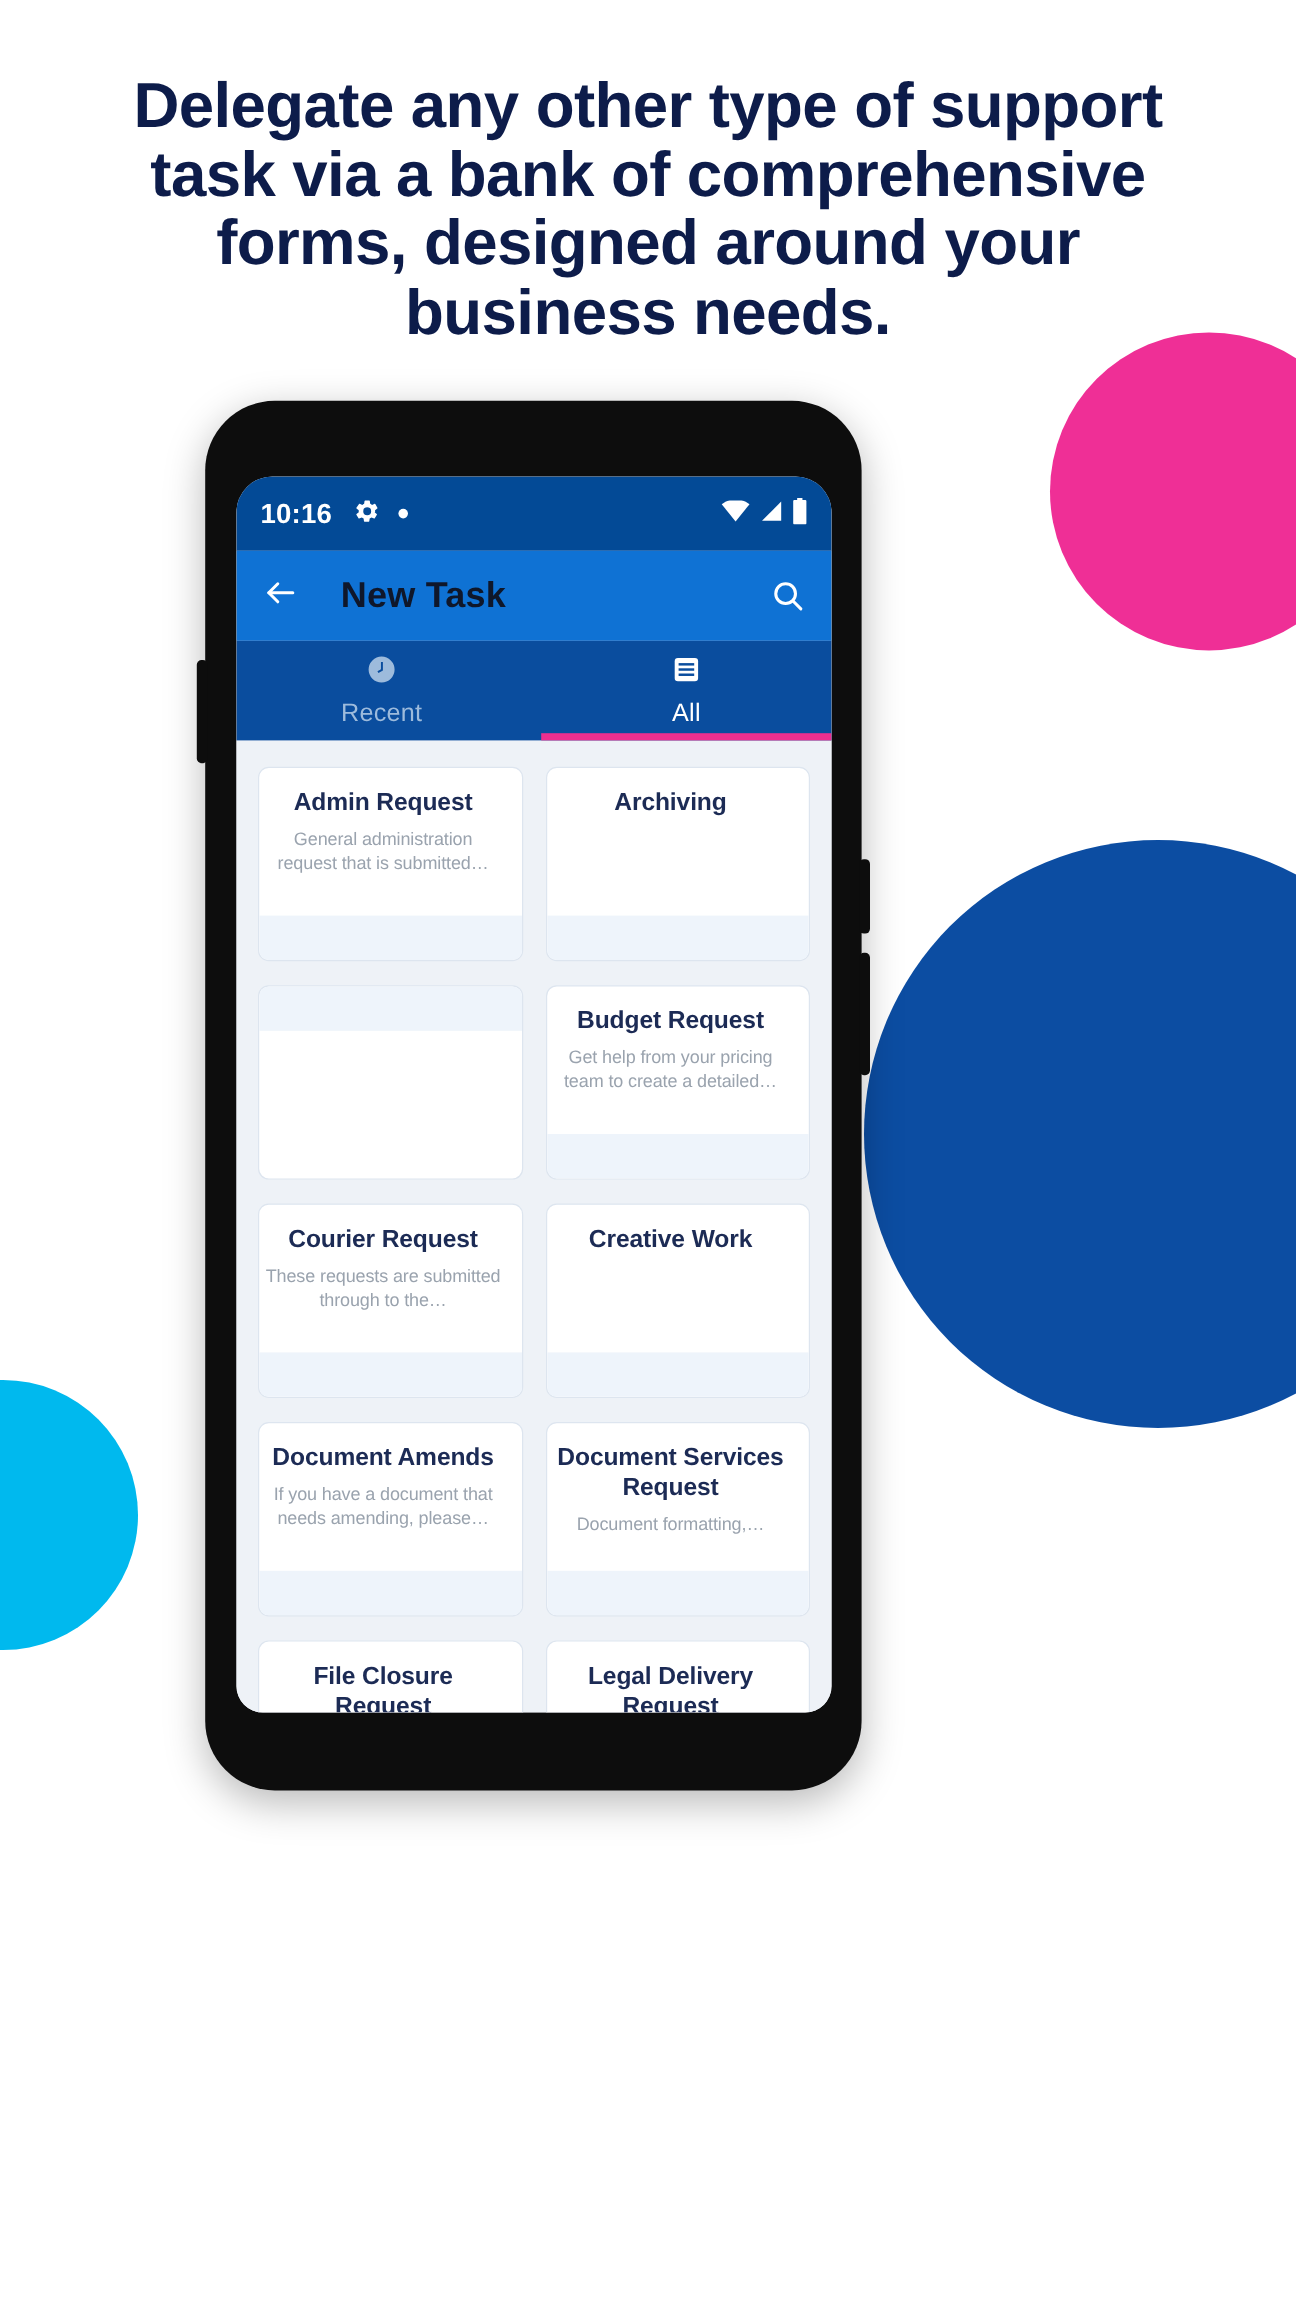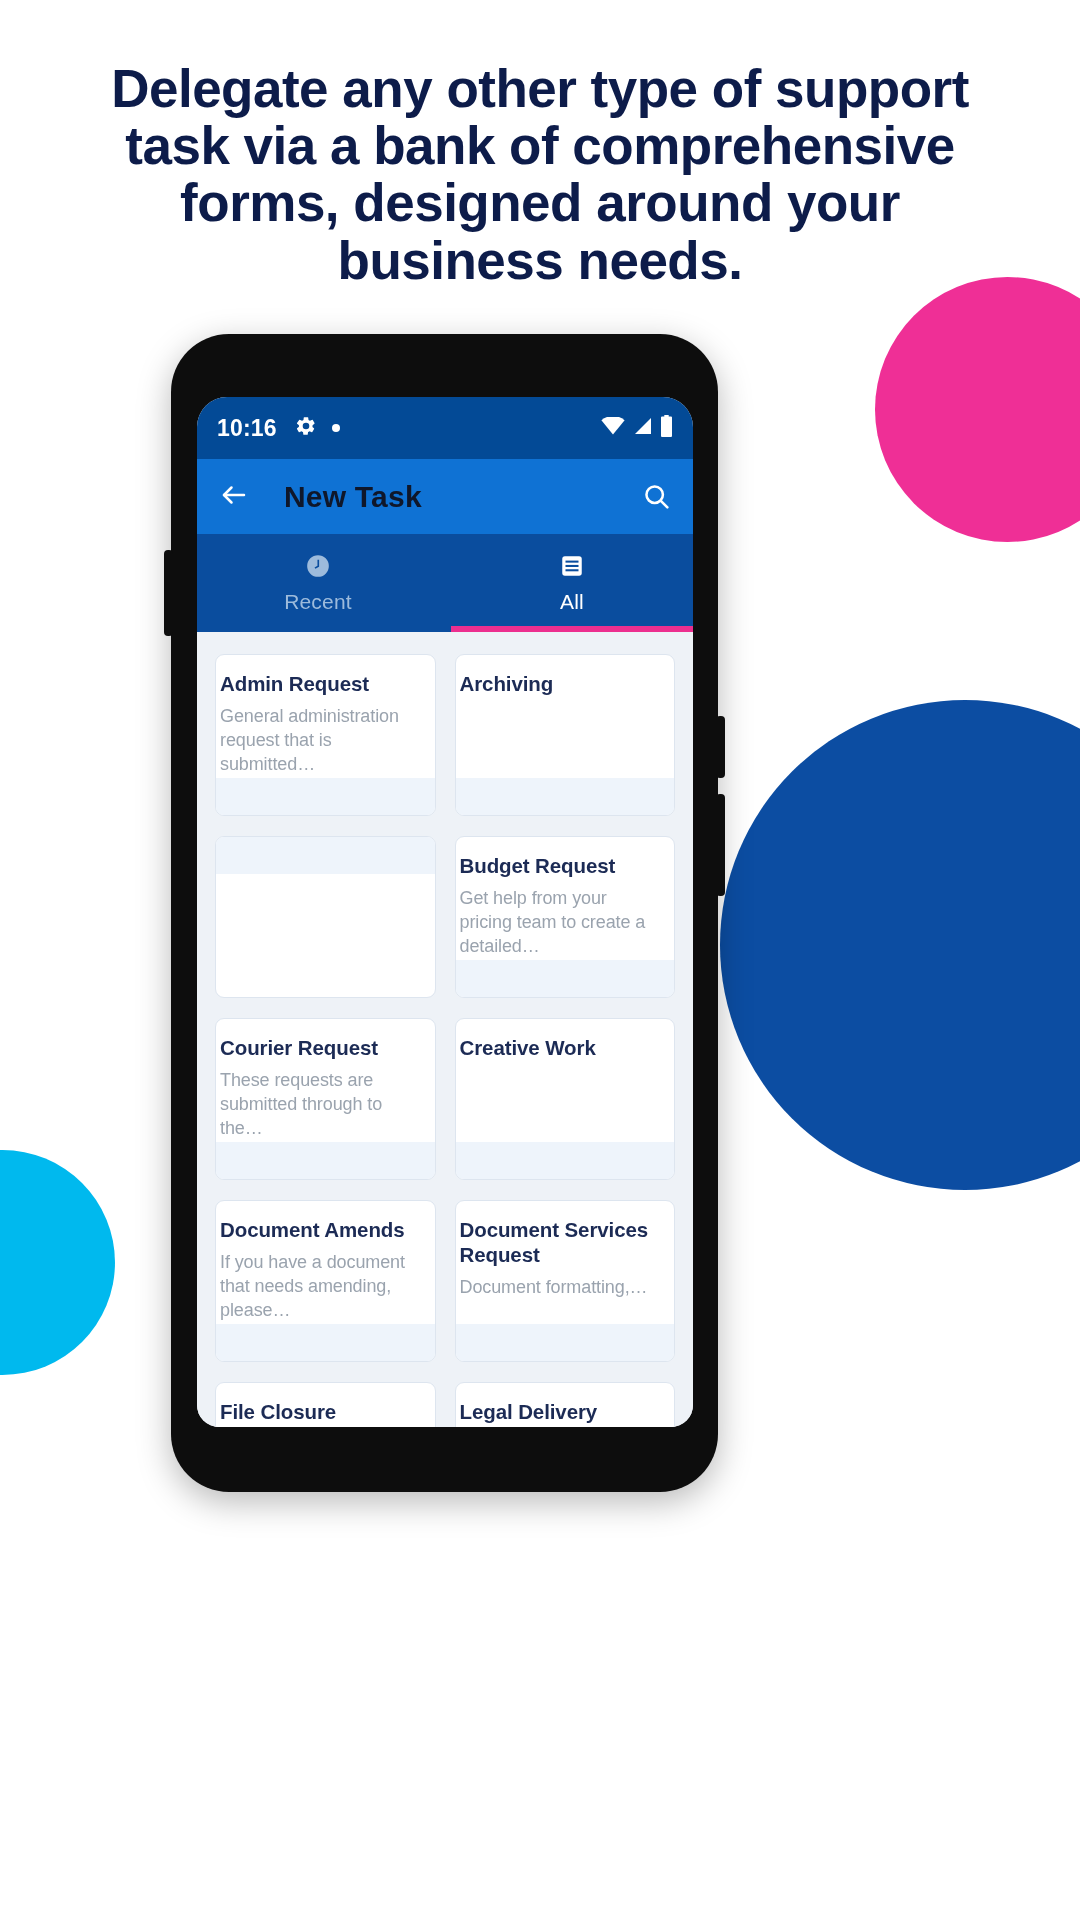--- a/index.html
+++ b/index.html
@@ -39,21 +39,21 @@
   #btn-left  { left:-7px;  top:216px; width:9px;  height:86px; }
   #btn-right1{ right:-7px; top:382px; width:9px;  height:62px; }
   #btn-right2{ right:-7px; top:460px; width:9px;  height:102px; }
 
   #phone-screen {
     position:absolute; left:26px; top:63px;
     width:496px; height:1030px;
     border-radius:30px 30px 22px 22px;
     overflow:hidden;
     background:#eef2f7;
-    display:flex; flex-direction:column;
+    display:flex; flex-direction:column;text-align:center;
   }
 
   
   #status-bar {
     height:62px; background:#034a96;
     display:flex; align-items:center; padding:0 20px;
     color:#ffffff;
     flex:0 0 auto;
   }
   #status-time { font-size:23px; font-weight:bold; letter-spacing:.2px; }
@@ -65,21 +65,21 @@
   #app-bar {
     height:75px; background:#0f72d4;
     display:flex; align-items:center; padding:0 22px;
     color:#0f172a; flex:0 0 auto;
   }
   #app-title { font-size:30px; font-weight:bold; margin-left:35px; letter-spacing:.2px; }
   #search-btn { margin-left:auto; display:flex; align-items:center; }
 
   
   #tab-bar {
-    height:98px; background:#0a4d9e; display:flex; flex:0 0 auto; position:relative;gap:12px;
+    height:83px; background:#0a4d9e; display:flex; flex:0 0 auto; position:relative;gap:12px;
   }
   .tab {
     flex:1; display:flex; flex-direction:column; align-items:center;
     justify-content:center; gap:7px; position:relative;
   }
   .tab .tab-label { font-size:21px; letter-spacing:.2px; }
   .tab.inactive { color:#9dbbdc; }
   .tab.inactive svg { fill:#9dbbdc; }
   .tab.active { color:#ffffff; }
   .tab.active svg { fill:#ffffff; }
@@ -103,21 +103,21 @@
     height:162px;
     display:flex; flex-direction:column;
     overflow:hidden;
   }
   .card-body { padding:16px 16px 0 4px; flex:1 1 auto; }
   .card-title {
     color:#1c2b55; font-weight:bold; font-size:20.5px; line-height:1.22;
     letter-spacing:-.1px; margin-bottom:9px;
   }
   .card-desc {
-    color:#9aa3ae; font-size:18px; line-height:1.33; letter-spacing:-.1px;
+    color:#9aa3ae; font-size:15px; line-height:1.33; letter-spacing:-.1px;
   }
   .card-footer { height:37px; background:#eef4fb; flex:0 0 auto; }
 
   
   #phone-bottom {
     position:absolute; left:26px; top:1093px; width:496px; height:0px;
   }
 </style>
 </head>
 <body>

